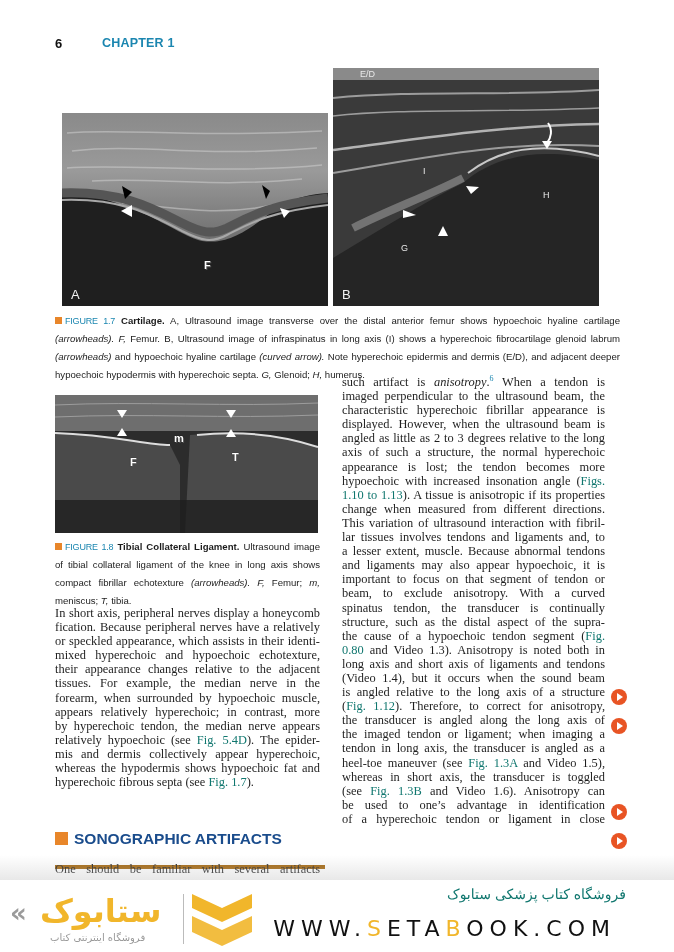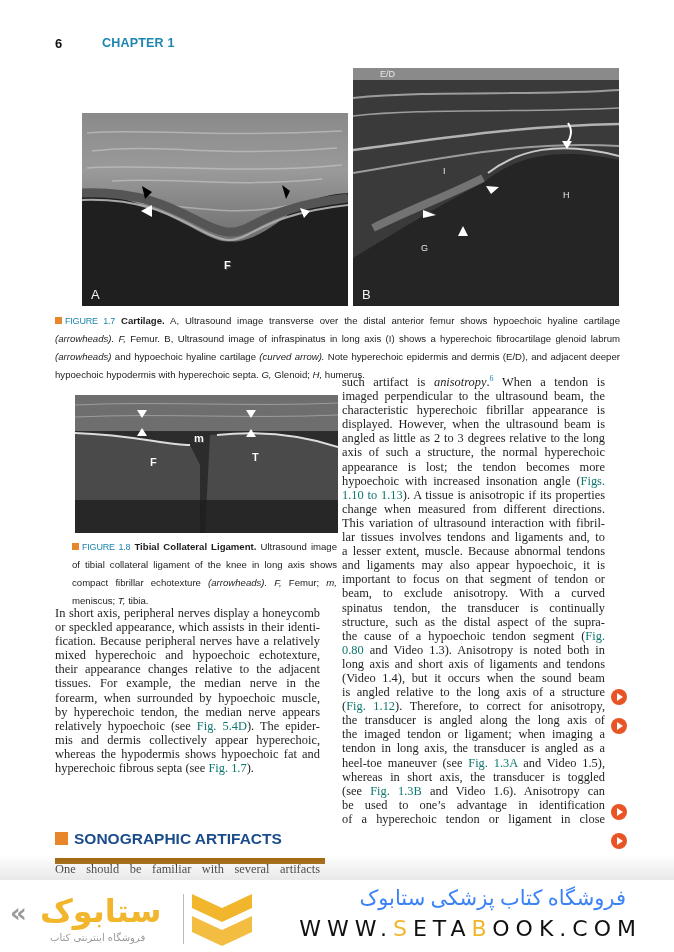--- a/index.html
+++ b/index.html
@@ -9,21 +9,21 @@
     font-family:"Liberation Serif", serif;
     color:#1a1a1a;
   }
   .abs { position:absolute; }
   
   .page-num { left:55px; top:36px; font-family:"Liberation Sans", sans-serif; font-weight:bold; font-size:13px; color:#111; }
   .chapter { left:102px; top:36px; font-family:"Liberation Sans", sans-serif; font-weight:bold; font-size:12.5px; color:#1b86b0; letter-spacing:0.2px; }
 
   
   .us {
-    position:absolute; overflow:hidden; background:#701a75;margin-left:20px;
+    position:absolute; overflow:hidden; background:#701a75;
   }
   .us svg { display:block; }
   .us-label {
     position:absolute; font-family:"Liberation Sans", sans-serif; color:#f2f2f2; font-size:13px;
   }
   .us-text {
     position:absolute; font-family:"Liberation Sans", sans-serif; color:#e8e8e8; font-size:9px;
   }
   .us-bold {
     position:absolute; font-family:"Liberation Sans", sans-serif; font-weight:bold; color:#fff; font-size:11px;
@@ -45,37 +45,37 @@
     font-size:12.4px; line-height:14.1px; text-align:justify; color:#1e1e1e;
   }
   .body .line { display:block; white-space:nowrap; text-align:justify; text-align-last:justify; }
   .body .line.last { text-align-last:left; }
   .link { color:#0f766e; }
   .sup { color:#1b86b0; font-size:8px; vertical-align:super; line-height:0; }
 
   .section-head {
     left:55px; top:830px; width:270px;
     font-family:"Liberation Sans", sans-serif; font-weight:bold; font-size:15.5px; color:#1a4c8c;
-    border-bottom:6px solid #a16207; padding-bottom:10px;
+    border-bottom:4px solid #a16207; padding-bottom:17px;
   }
   .section-head .sq { display:inline-block; width:13px; height:13px; background:#e8862a; margin-right:6px; vertical-align:-1px; }
 
   .play {
     position:absolute; width:16px; height:16px; border-radius:50%; background:#e85424; cursor:pointer;
   }
   .play::after {
     content:""; position:absolute; left:6px; top:4px; width:0; height:0;
     border-left:6px solid #fff; border-top:4px solid transparent; border-bottom:4px solid transparent;
   }
 
   
   .fade { left:0; top:855px; width:674px; height:30px; background:linear-gradient(to bottom, rgba(255,255,255,0), rgba(200,200,200,0.5)); pointer-events:none; }
   .footer { left:0; top:880px; width:674px; height:72px; background:#ffffff; }
-  .fa-title { position:absolute; right:48px; top:6px; font-family:Liberation Serif, serif; font-size:21px; color:#3b82f6; direction:rtl; }
-  .url { position:absolute; right:32px; top:36px; font-family:"DejaVu Sans", sans-serif; font-size:22px; letter-spacing:6px; color:#111; }
+  .fa-title { position:absolute; right:48px; top:6px; font-family:Liberation Sans, sans-serif; font-size:14px; color:#0f766e; direction:rtl; }
+  .url { position:absolute; right:58px; top:36px; font-family:"DejaVu Sans", sans-serif; font-size:22px; letter-spacing:6px; color:#111; }
   .url .y { color:#f1b62b; }
   .logo-text { position:absolute; left:40px; top:12px; font-family:"DejaVu Sans", sans-serif; font-weight:bold; font-size:32px; color:#f1b62b; letter-spacing:-2px; }
   .logo-sub { position:absolute; left:50px; top:52px; font-family:"DejaVu Sans", sans-serif; font-size:10px; color:#999; direction:rtl; }
   .logo-arrows { position:absolute; left:10px; top:18px; font-family:"DejaVu Sans", sans-serif; font-size:26px; color:#9b9b9b; font-weight:bold; }
   .logo-div { position:absolute; left:183px; top:14px; width:1px; height:50px; background:#bbb; }
 </style>
 </head>
 <body>
 
 <div class="abs page-num">6</div>
@@ -156,32 +156,33 @@
     <polygon points="62,15 72,15 67,23" fill="#fff"></polygon>
     <polygon points="171,15 181,15 176,23" fill="#fff"></polygon>
     <polygon points="62,41 67,33 72,41" fill="#fff"></polygon>
     <polygon points="171,42 176,34 181,42" fill="#fff"></polygon>
   </svg>
   <div class="us-bold" style="left:119px; top:37px;">m</div>
   <div class="us-bold" style="left:75px; top:61px;">F</div>
   <div class="us-bold" style="left:177px; top:56px;">T</div>
 </div>
 
-<div class="abs caption" style="left:72px; top:538px; width:265px;">
+<div class="abs caption" style="left:55px; top:538px; width:265px;">
   <span class="sq"></span><span class="fig">FIGURE 1.8</span> <span class="ttl">Tibial Collateral Ligament.</span><span> Ultrasound image of tibial collateral ligament of the knee in long axis shows compact fibrillar echotexture </span><i>(arrowheads).</i><i> F,</i><span> Femur; </span><i>m,</i><span> meniscus; </span><i>T,</i><span> tibia.</span>
 </div>
 
 <div class="abs body" style="left:55px; top:606px; width:265px;">
   <span class="line">In short axis, peripheral nerves display a honeycomb</span>
+  <span class="line">fication. Because peripheral nerves have a relatively</span>
   <span class="line">or speckled appearance, which assists in their identi-</span>
-  <span class="line">fication. Because peripheral nerves have a relatively</span>
   <span class="line">mixed hyperechoic and hypoechoic echotexture,</span>
   <span class="line">their appearance changes relative to the adjacent</span>
   <span class="line">tissues. For example, the median nerve in the</span>
   <span class="line">forearm, when surrounded by hypoechoic muscle,</span>
+  <span class="line">appears relatively hyperechoic; in contrast, more</span>
   <span class="line">by hyperechoic tendon, the median nerve appears</span>
   <span class="line"><span>relatively hypoechoic (see </span><span class="link">Fig. 5.4D</span><span>). The epider-</span></span>
   <span class="line">mis and dermis collectively appear hyperechoic,</span>
   <span class="line">whereas the hypodermis shows hypoechoic fat and</span>
   <span class="line last"><span>hyperechoic fibrous septa (see </span><span class="link">Fig. 1.7</span><span>).</span></span>
 </div>
 
 <div class="abs section-head">
   <span class="sq"></span><span>SONOGRAPHIC ARTIFACTS</span>
 </div>

